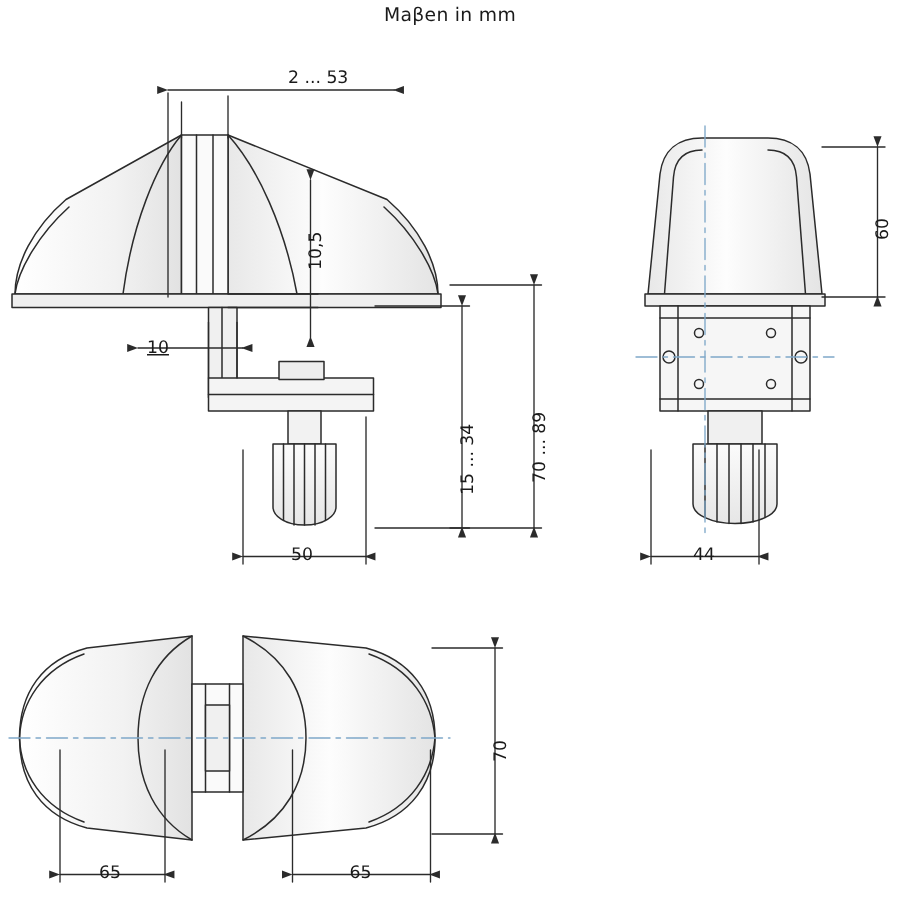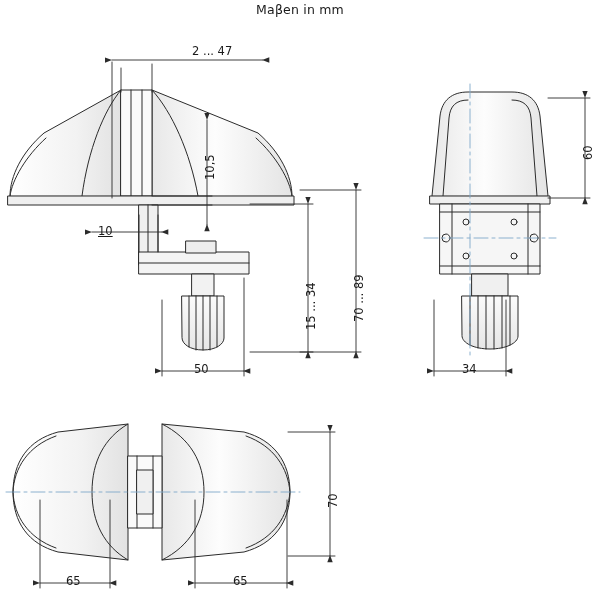--- a/index.html
+++ b/index.html
@@ -192,27 +192,27 @@
         <line x1="40" y1="500" x2="40" y2="588"></line>
         <line x1="110" y1="500" x2="110" y2="588"></line>
 
         <line x1="195" y1="583" x2="287" y2="583" marker-start="url(#arrS)" marker-end="url(#arrE)"></line>
         <line x1="195" y1="500" x2="195" y2="588"></line>
         <line x1="287" y1="500" x2="287" y2="588"></line>
       </g>
     </g>
   </svg>
 
-  <div class="dimtext" style="left:192px;top:44px;">2 ... 47</div>
+  <div class="dimtext" style="left:192px;top:44px;">2 ... 53</div>
   <div class="dimtext vert" style="left:203px;top:180px;transform:rotate(-90deg);">10,5</div>
   <div class="dimtext" style="left:98px;top:224px;text-decoration:underline;">10</div>
   <div class="dimtext vert" style="left:304px;top:330px;transform:rotate(-90deg);">15 ... 34</div>
   <div class="dimtext vert" style="left:352px;top:322px;transform:rotate(-90deg);">70 ... 89</div>
   <div class="dimtext" style="left:194px;top:362px;text-align:center;">50</div>
 
   <div class="dimtext vert" style="left:581px;top:160px;transform:rotate(-90deg);">60</div>
-  <div class="dimtext" style="left:462px;top:362px;">34</div>
+  <div class="dimtext" style="left:462px;top:362px;">44</div>
 
   <div class="dimtext vert" style="left:326px;top:508px;transform:rotate(-90deg);">70</div>
   <div class="dimtext" style="left:66px;top:574px;">65</div>
   <div class="dimtext" style="left:233px;top:574px;">65</div>
 
 </div>
 
 </body></html>

